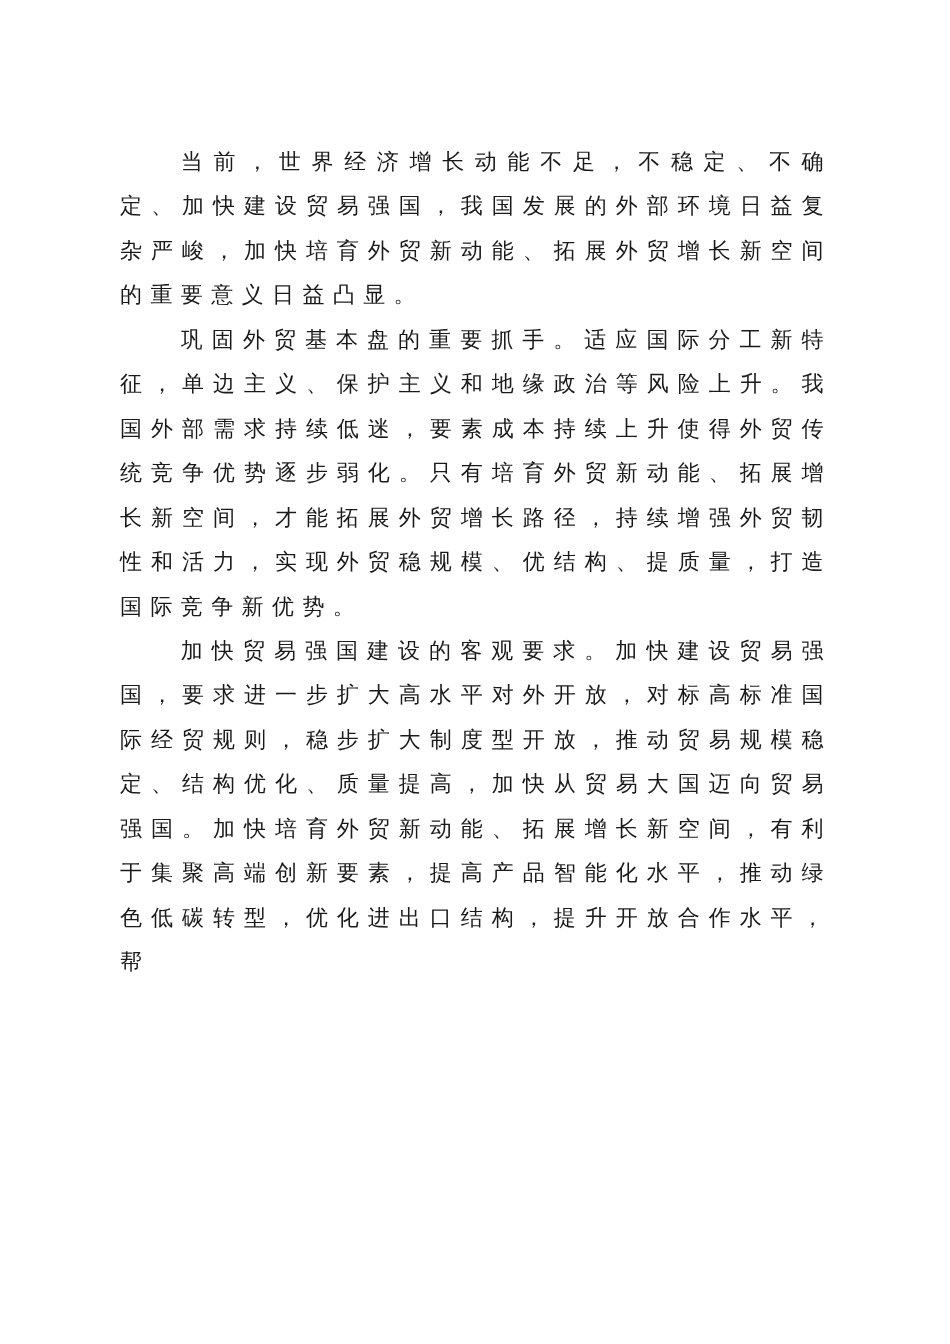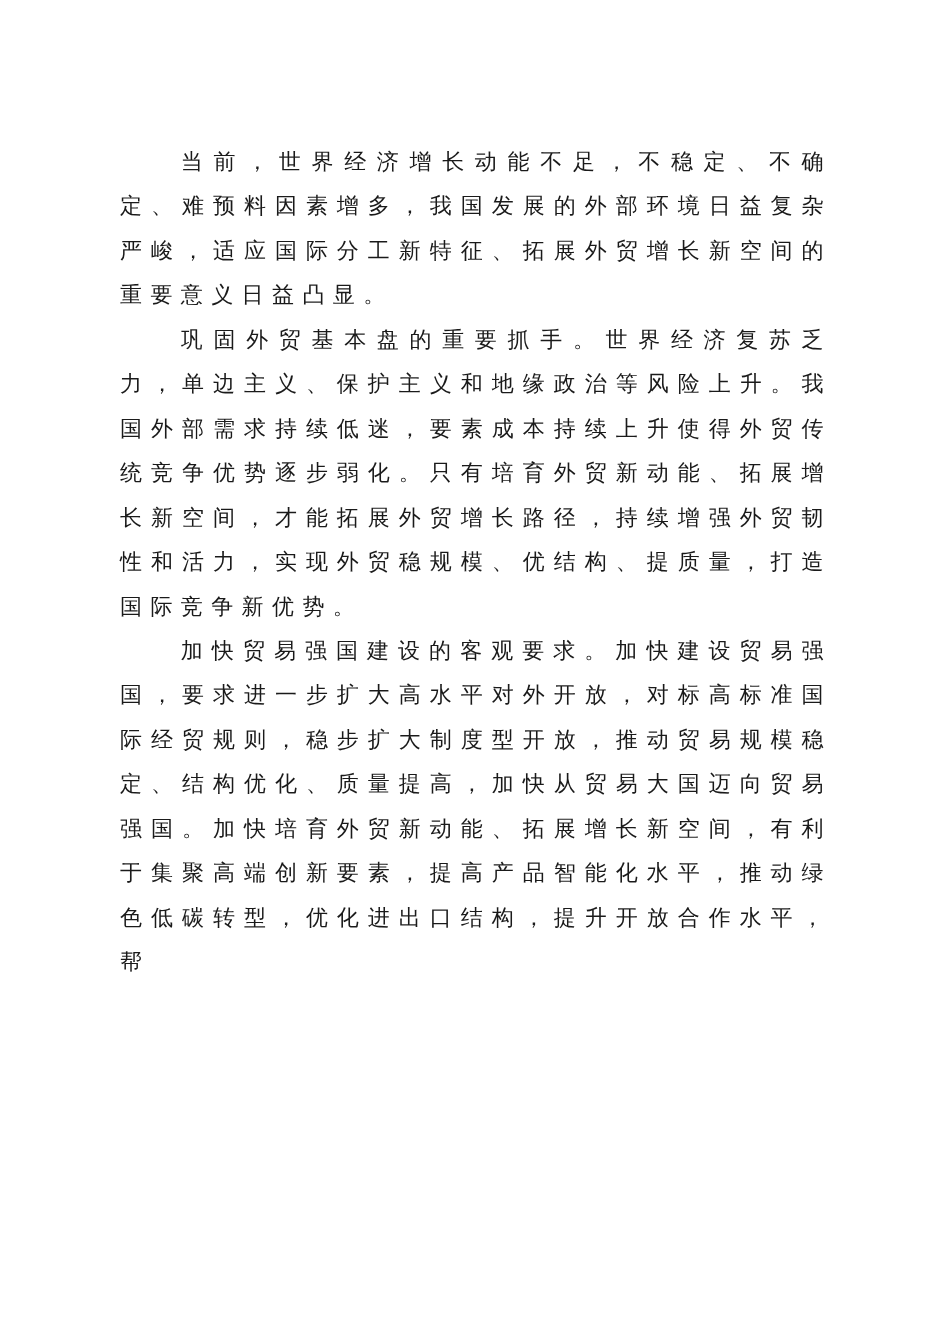--- a/index.html
+++ b/index.html
@@ -20,16 +20,16 @@
     text-indent: 60.8px;
     text-align: justify;
     text-justify: inter-character;
     word-break: break-all;
   }
 </style>
 </head>
 <body>
 
 <div class="page">
-  <p class="para">当前，世界经济增长动能不足，不稳定、不确定、难预料因素增多，我国发展的外部环境日益复杂严峻，适应国际分工新特征、拓展外贸增长新空间的重要意义日益凸显。</p>
-  <p class="para">巩固外贸基本盘的重要抓手。世界经济复苏乏力，单边主义、保护主义和地缘政治等风险上升。我国外部需求持续低迷，要素成本持续上升使得外贸传统竞争优势逐步弱化。只有培育外贸新动能、拓展增长新空间，才能拓展外贸增长路径，持续增强外贸韧性和活力，实现外贸稳规模、优结构、提质量，打造国际竞争新优势。</p>
+  <p class="para">当前，世界经济增长动能不足，不稳定、不确定、加快建设贸易强国，我国发展的外部环境日益复杂严峻，加快培育外贸新动能、拓展外贸增长新空间的重要意义日益凸显。</p>
+  <p class="para">巩固外贸基本盘的重要抓手。适应国际分工新特征，单边主义、保护主义和地缘政治等风险上升。我国外部需求持续低迷，要素成本持续上升使得外贸传统竞争优势逐步弱化。只有培育外贸新动能、拓展增长新空间，才能拓展外贸增长路径，持续增强外贸韧性和活力，实现外贸稳规模、优结构、提质量，打造国际竞争新优势。</p>
   <p class="para">加快贸易强国建设的客观要求。加快建设贸易强国，要求进一步扩大高水平对外开放，对标高标准国际经贸规则，稳步扩大制度型开放，推动贸易规模稳定、结构优化、质量提高，加快从贸易大国迈向贸易强国。加快培育外贸新动能、拓展增长新空间，有利于集聚高端创新要素，提高产品智能化水平，推动绿色低碳转型，优化进出口结构，提升开放合作水平，帮</p>
 </div>
 
 </body></html>

